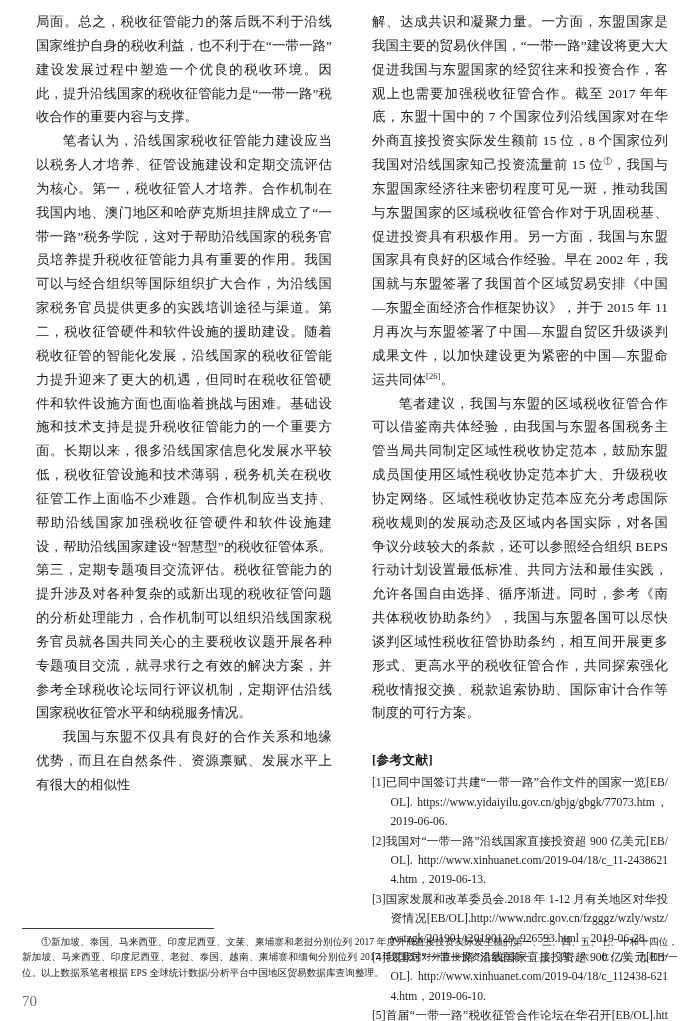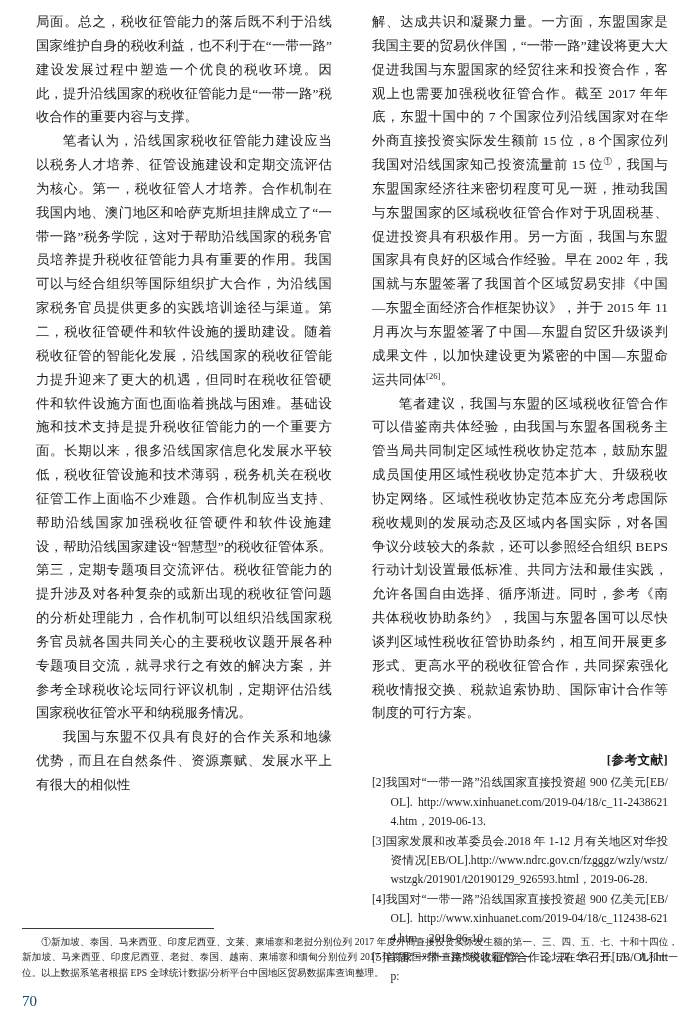--- a/index.html
+++ b/index.html
@@ -55,21 +55,21 @@
   sup.cite {
     font-size: 8.5px;
     vertical-align: super;
     line-height: 0;
   }
 
   
   .refs-head {
     margin: 0;
     padding-top: 22px;
-    text-align: right;
+    text-align: left;
     font-size: 12.6px;
     font-weight: bold;
     line-height: 26px;
     letter-spacing: 0.4px;
   }
   p.ref {
     margin: 0;
     font-size: 11.6px;
     line-height: 19.4px;
     text-align: justify;
@@ -104,21 +104,21 @@
   }
 
   
   .page-number {
     position: absolute;
     left: 22px;
     top: 992px;
     font-size: 15px;
     line-height: 18px;
     font-family: "Liberation Serif", "DejaVu Serif", serif;
-    color: #0c4a6e;
+    color: #737373;
   }
 </style>
 </head>
 <body>
 
 <div class="page">
 
   <div class="columns">
 
     <div class="col col-left">
@@ -133,20 +133,21 @@
     </div>
 
     <div class="col col-right">
 
       <p class="body"><span>解、达成共识和凝聚力量。一方面，东盟国家是我国主要的贸易伙伴国，“一带一路”建设将更大大促进我国与东盟国家的经贸往来和投资合作，客观上也需要加强税收征管合作。截至 2017 年年底，东盟十国中的 7 个国家位列沿线国家对在华外商直接投资实际发生额前 15 位，8 个国家位列我国对沿线国家知己投资流量前 15 位</span><sup class="cite">①</sup><span>，我国与东盟国家经济往来密切程度可见一斑，推动我国与东盟国家的区域税收征管合作对于巩固税基、促进投资具有积极作用。另一方面，我国与东盟国家具有良好的区域合作经验。早在 2002 年，我国就与东盟签署了我国首个区域贸易安排《中国—东盟全面经济合作框架协议》，并于 2015 年 11 月再次与东盟签署了中国—东盟自贸区升级谈判成果文件，以加快建设更为紧密的中国—东盟命运共同体</span><sup class="cite">[26]</sup><span>。</span></p>
 
       <p class="body indent">笔者建议，我国与东盟的区域税收征管合作可以借鉴南共体经验，由我国与东盟各国税务主管当局共同制定区域性税收协定范本，鼓励东盟成员国使用区域性税收协定范本扩大、升级税收协定网络。区域性税收协定范本应充分考虑国际税收规则的发展动态及区域内各国实际，对各国争议分歧较大的条款，还可以参照经合组织 BEPS 行动计划设置最低标准、共同方法和最佳实践，允许各国自由选择、循序渐进。同时，参考《南共体税收协助条约》，我国与东盟各国可以尽快谈判区域性税收征管协助条约，相互间开展更多形式、更高水平的税收征管合作，共同探索强化税收情报交换、税款追索协助、国际审计合作等制度的可行方案。</p>
 
       <p class="refs-head">[参考文献]</p>
 
+      <p class="ref">[1]已同中国签订共建“一带一路”合作文件的国家一览[EB/OL]. https://www.yidaiyilu.gov.cn/gbjg/gbgk/77073.htm，2019-06-06.</p>
       <p class="ref">[2]我国对“一带一路”沿线国家直接投资超 900 亿美元[EB/OL]. http://www.xinhuanet.com/2019-04/18/c_11-24386214.htm，2019-06-13.</p>
       <p class="ref">[3]国家发展和改革委员会.2018 年 1-12 月有关地区对华投资情况[EB/OL].http://www.ndrc.gov.cn/fzgggz/wzly/wstz/wstzgk/201901/t20190129_926593.html，2019-06-28.</p>
       <p class="ref">[4]我国对“一带一路”沿线国家直接投资超 900 亿美元[EB/OL]. http://www.xinhuanet.com/2019-04/18/c_112438-6214.htm，2019-06-10.</p>
       <p class="ref">[5]首届“一带一路”税收征管合作论坛在华召开[EB/OL].http:</p>
 
     </div>
   </div>
 
   <div class="footnote-area">
     <hr class="footnote-rule">

